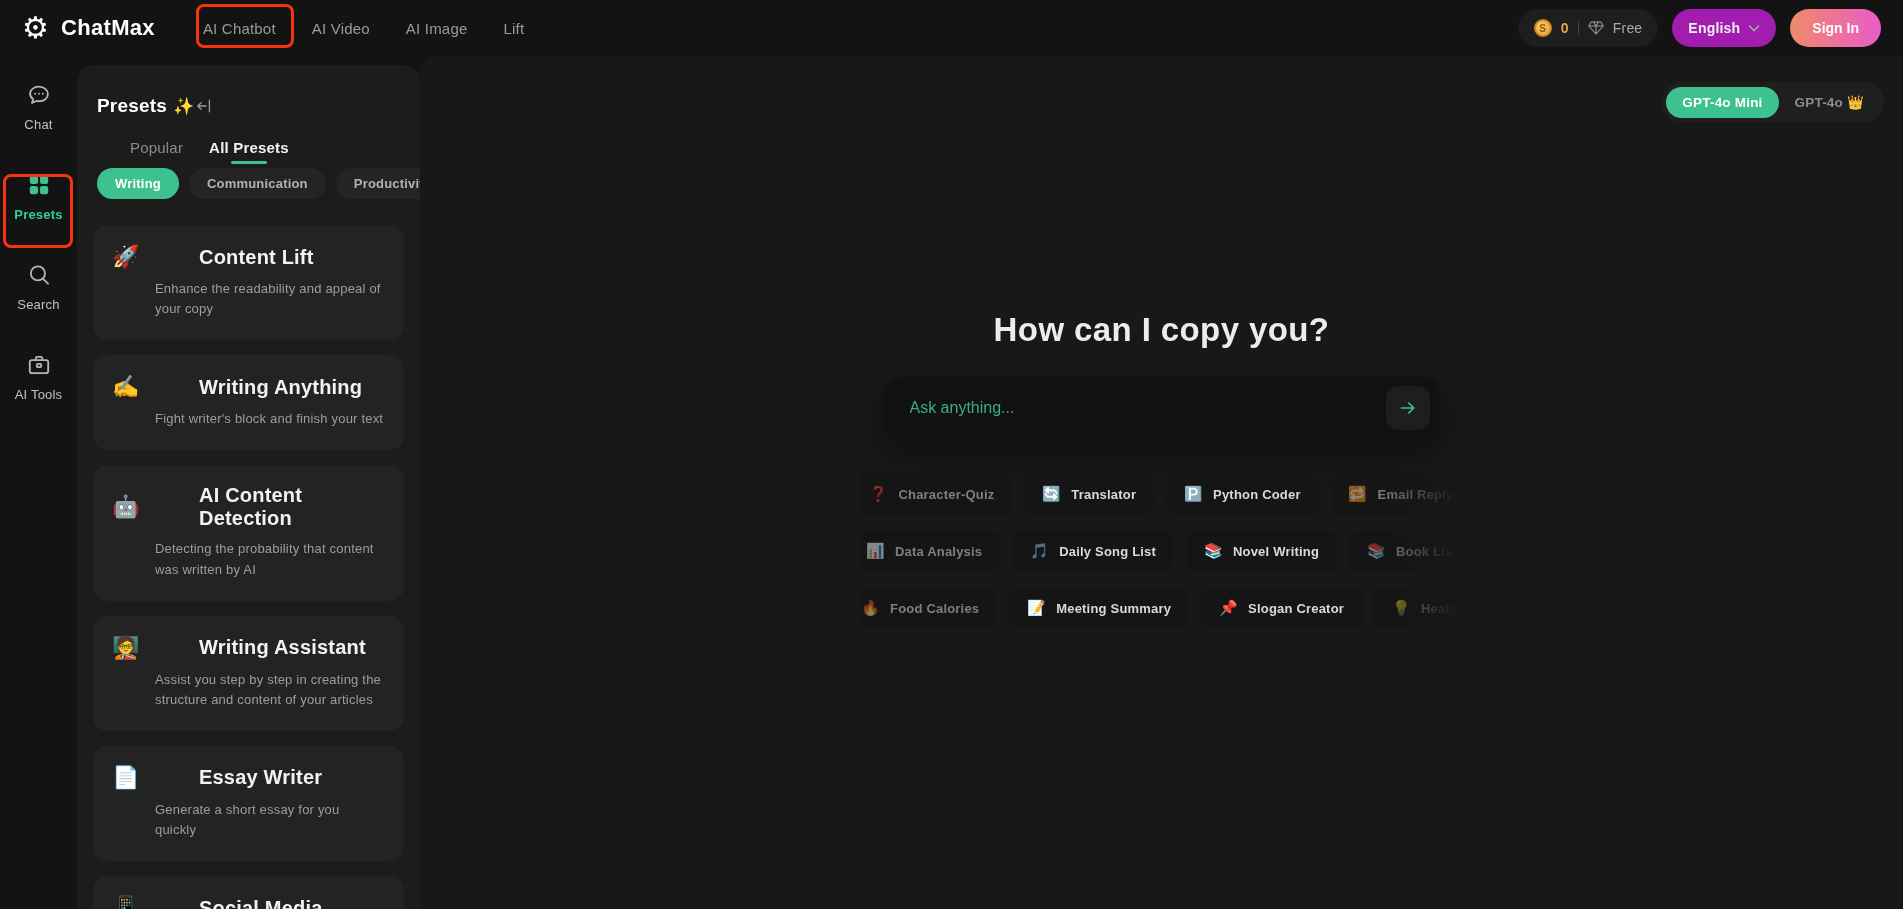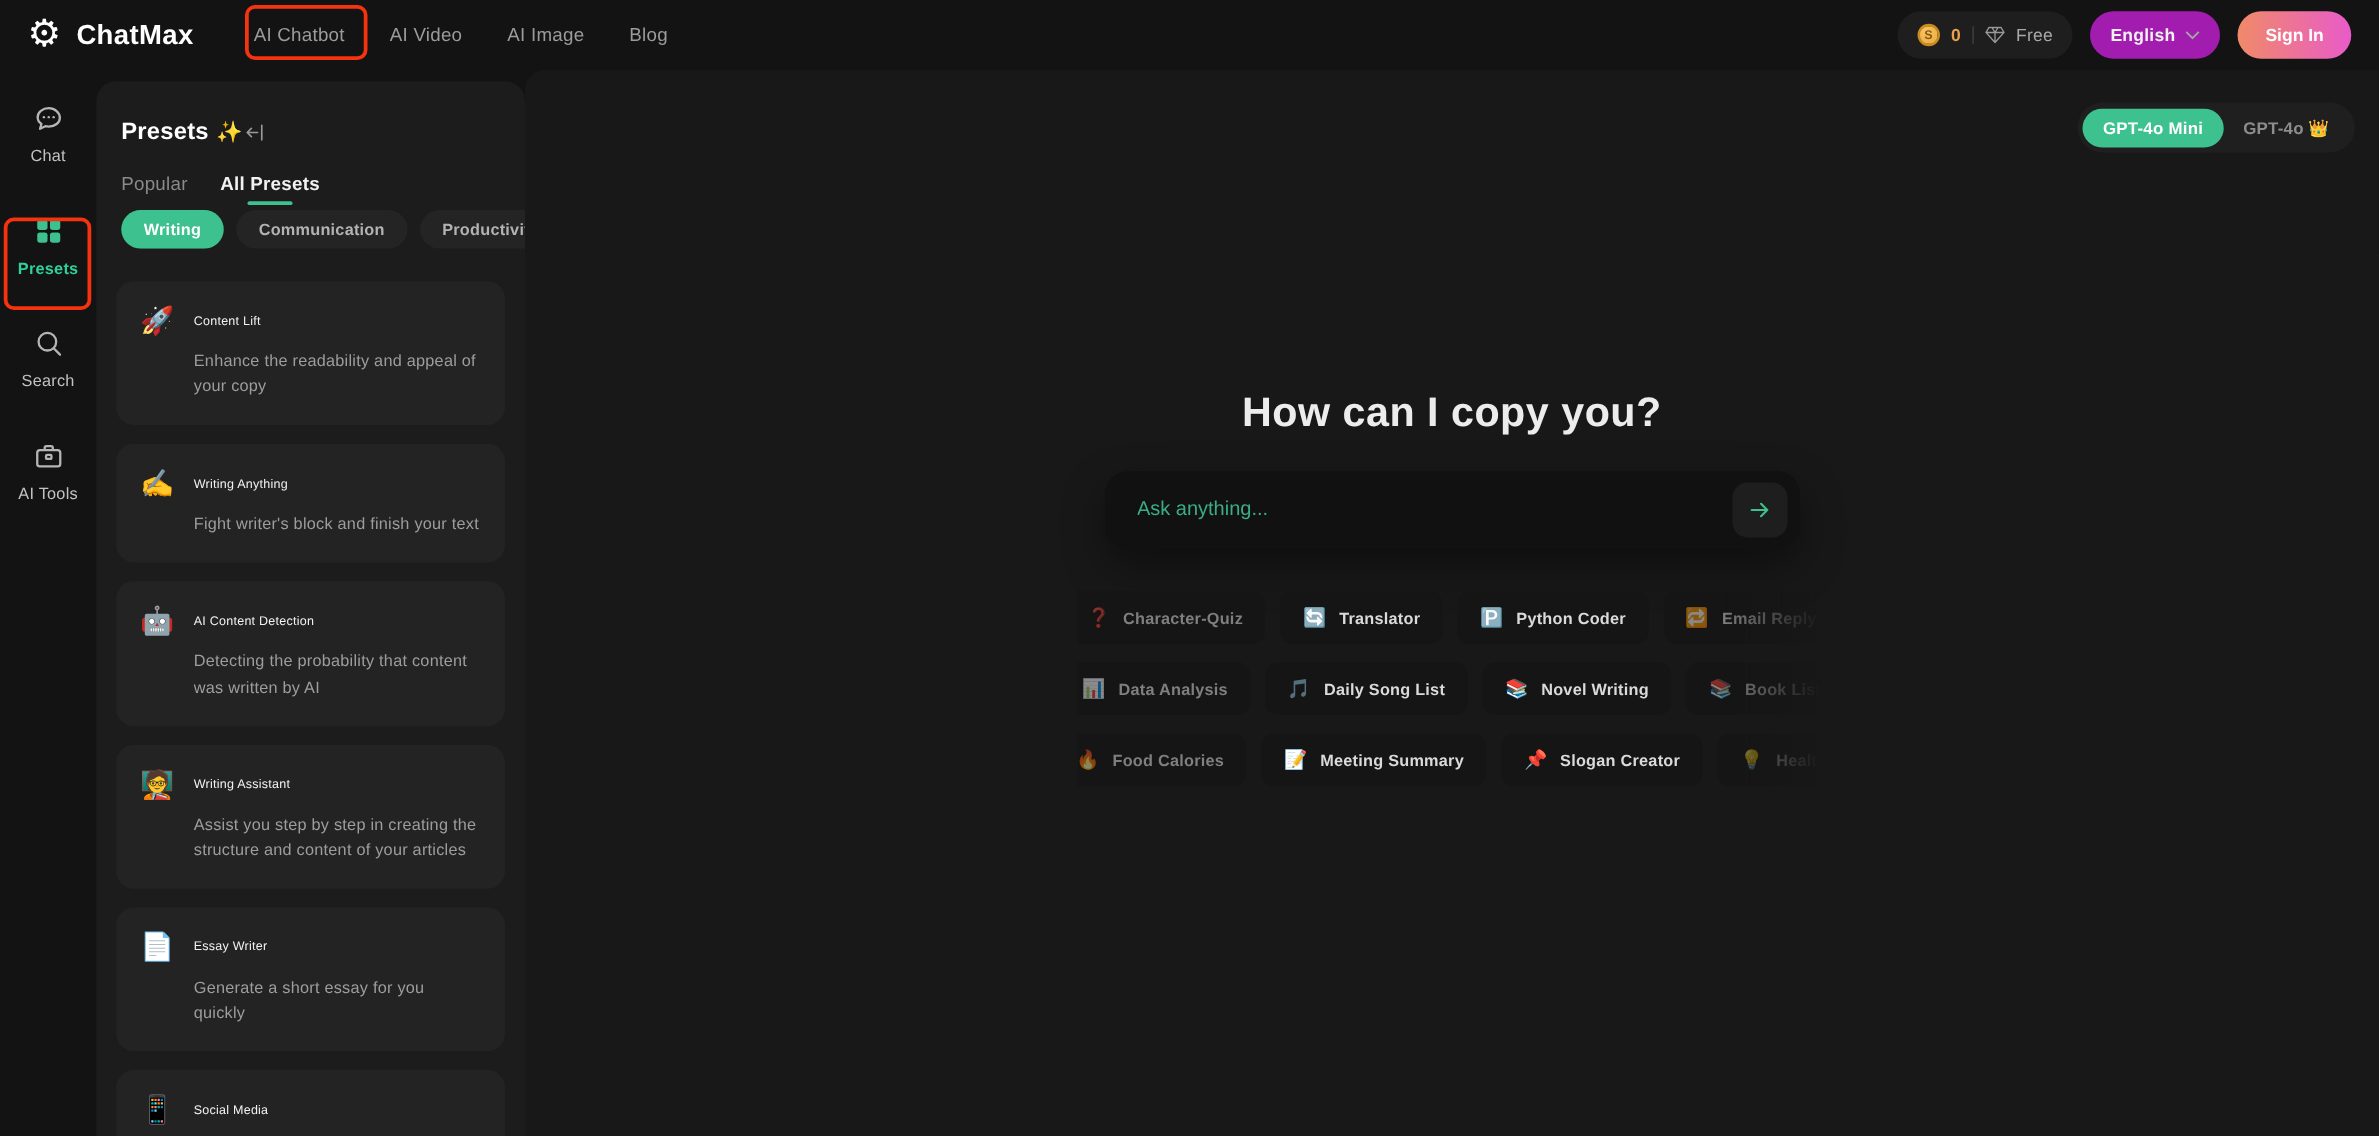--- a/index.html
+++ b/index.html
@@ -65,41 +65,41 @@
   .panel{
     position:absolute; top:65px; left:77px; width:343px; height:844px;
     background:#1c1c1c; border-radius:16px 16px 0 0; padding:30px 16px 0 16px;
     overflow:hidden;
   }
   .panel-head{ display:flex; align-items:center; justify-content:flex-start; padding:0 4px; }
   .panel-title{ font-size:19px; font-weight:700; color:#fff; }
   .panel-title .spark{ margin-left:6px; font-size:17px; }
   .collapse-btn{ cursor:pointer; display:flex; align-items:center; }
   .collapse-btn svg{ width:20px; height:20px; stroke:#9a9a9a; stroke-width:1.6; fill:none; }
-  .tabs{ display:flex; gap:26px; margin-top:22px; padding:0 4px; }
+  .tabs{ display:flex; gap:26px; margin-top:22px; padding:0 4px;margin-left:33px; }
   .tab{ font-size:15px; color:#8a8a8a; cursor:pointer; padding-bottom:8px; position:relative; }
   .tab.active{ color:#f2f2f2; font-weight:700; }
   .tab.active::after{
     content:""; position:absolute; left:50%; transform:translateX(-50%);
     bottom:0; width:36px; height:3px; border-radius:3px; background:var(--accent);
   }
   .filters{ display:flex; gap:10px; margin-top:4px; padding:0 4px; width:360px; overflow:hidden;align-items:flex-end; }
   .filter-chip{
     flex:0 0 auto; background:#242424; color:#b3b3b3; font-size:13px; font-weight:600;
     padding:8px 18px; border-radius:999px; cursor:pointer; white-space:nowrap;
   }
   .filter-chip.active{ background:var(--accent); color:#ffffff; }
   .cards{ display:flex; flex-direction:column; gap:15px; margin-top:26px; }
   .card{
     background:#232323; border-radius:14px; padding:19px 20px 21px 18px;
     cursor:pointer;
   }
   .card-top{ display:flex; align-items:center; gap:14px; }
   .card-emoji{ font-size:22px; width:30px; text-align:center; flex:0 0 auto; }
-  .card-title{ font-size:10px; font-weight:400; color:#f2f2f2; letter-spacing:.2px; }
+  .card-title{ font-size:20px; font-weight:700; color:#f2f2f2; letter-spacing:.2px;margin-left:44px; }
   .card-desc{
     margin:9px 0 0 44px; font-size:13px; line-height:1.55; color:#9d9d9d; max-width:242px;
   }
   
   .main{
     position:absolute; top:56px; left:420px; width:1483px; height:853px;
     background:#181818; border-radius:16px 0 0 0;
   }
   .model-switch{
     position:absolute; top:26px; right:19px; display:flex; align-items:center;
@@ -156,21 +156,21 @@
     <span class="brand-name">ChatMax</span>
   </div>
   <div class="nav">
 
       <span class="nav-item">AI Chatbot</span>
 
       <span class="nav-item">AI Video</span>
 
       <span class="nav-item">AI Image</span>
 
-      <span class="nav-item">Blog</span>
+      <span class="nav-item">Lift</span>
     </div>
   <div class="header-right">
     <div class="credits-pill">
       <span class="coin">S</span>
       <span class="coin-count">0</span>
       <span class="credits-divider"></span>
       <svg class="gem" viewBox="0 0 20 17">
         <path d="M4 1h12l3 5-9 10L1 6z M1 6h18 M7 1l3 5 3-5 M10 6v10" fill="none" stroke="#9a9a9a" stroke-width="1.3"></path>
       </svg>
       <span class="plan-label">Free</span>

